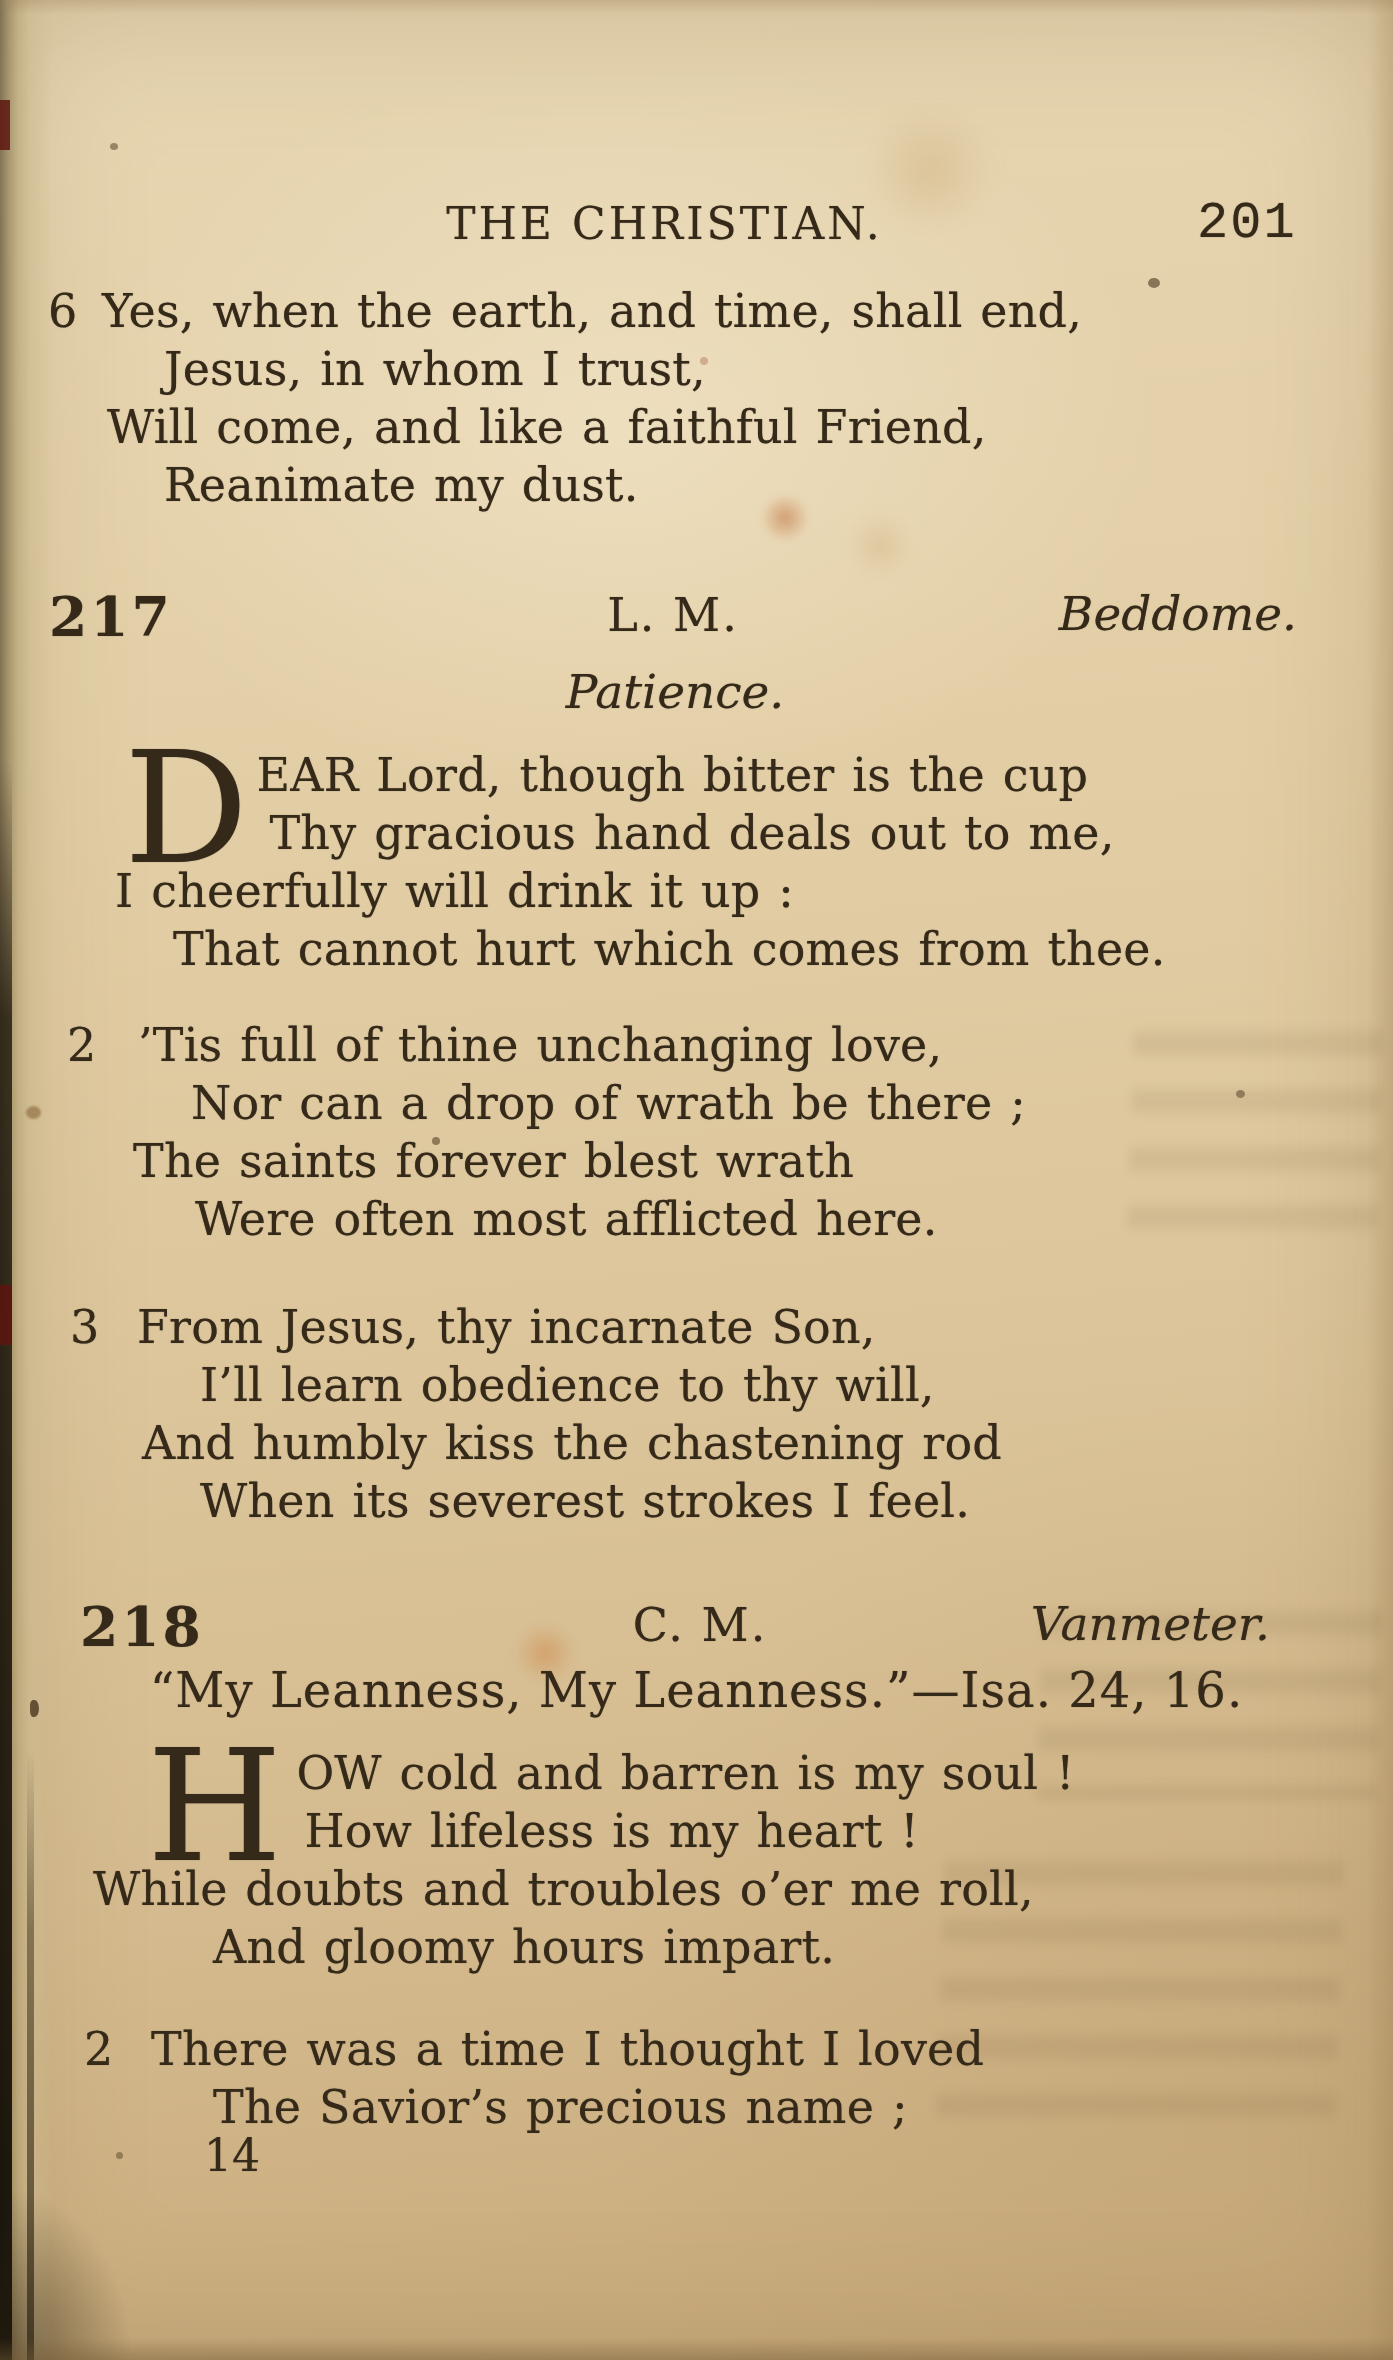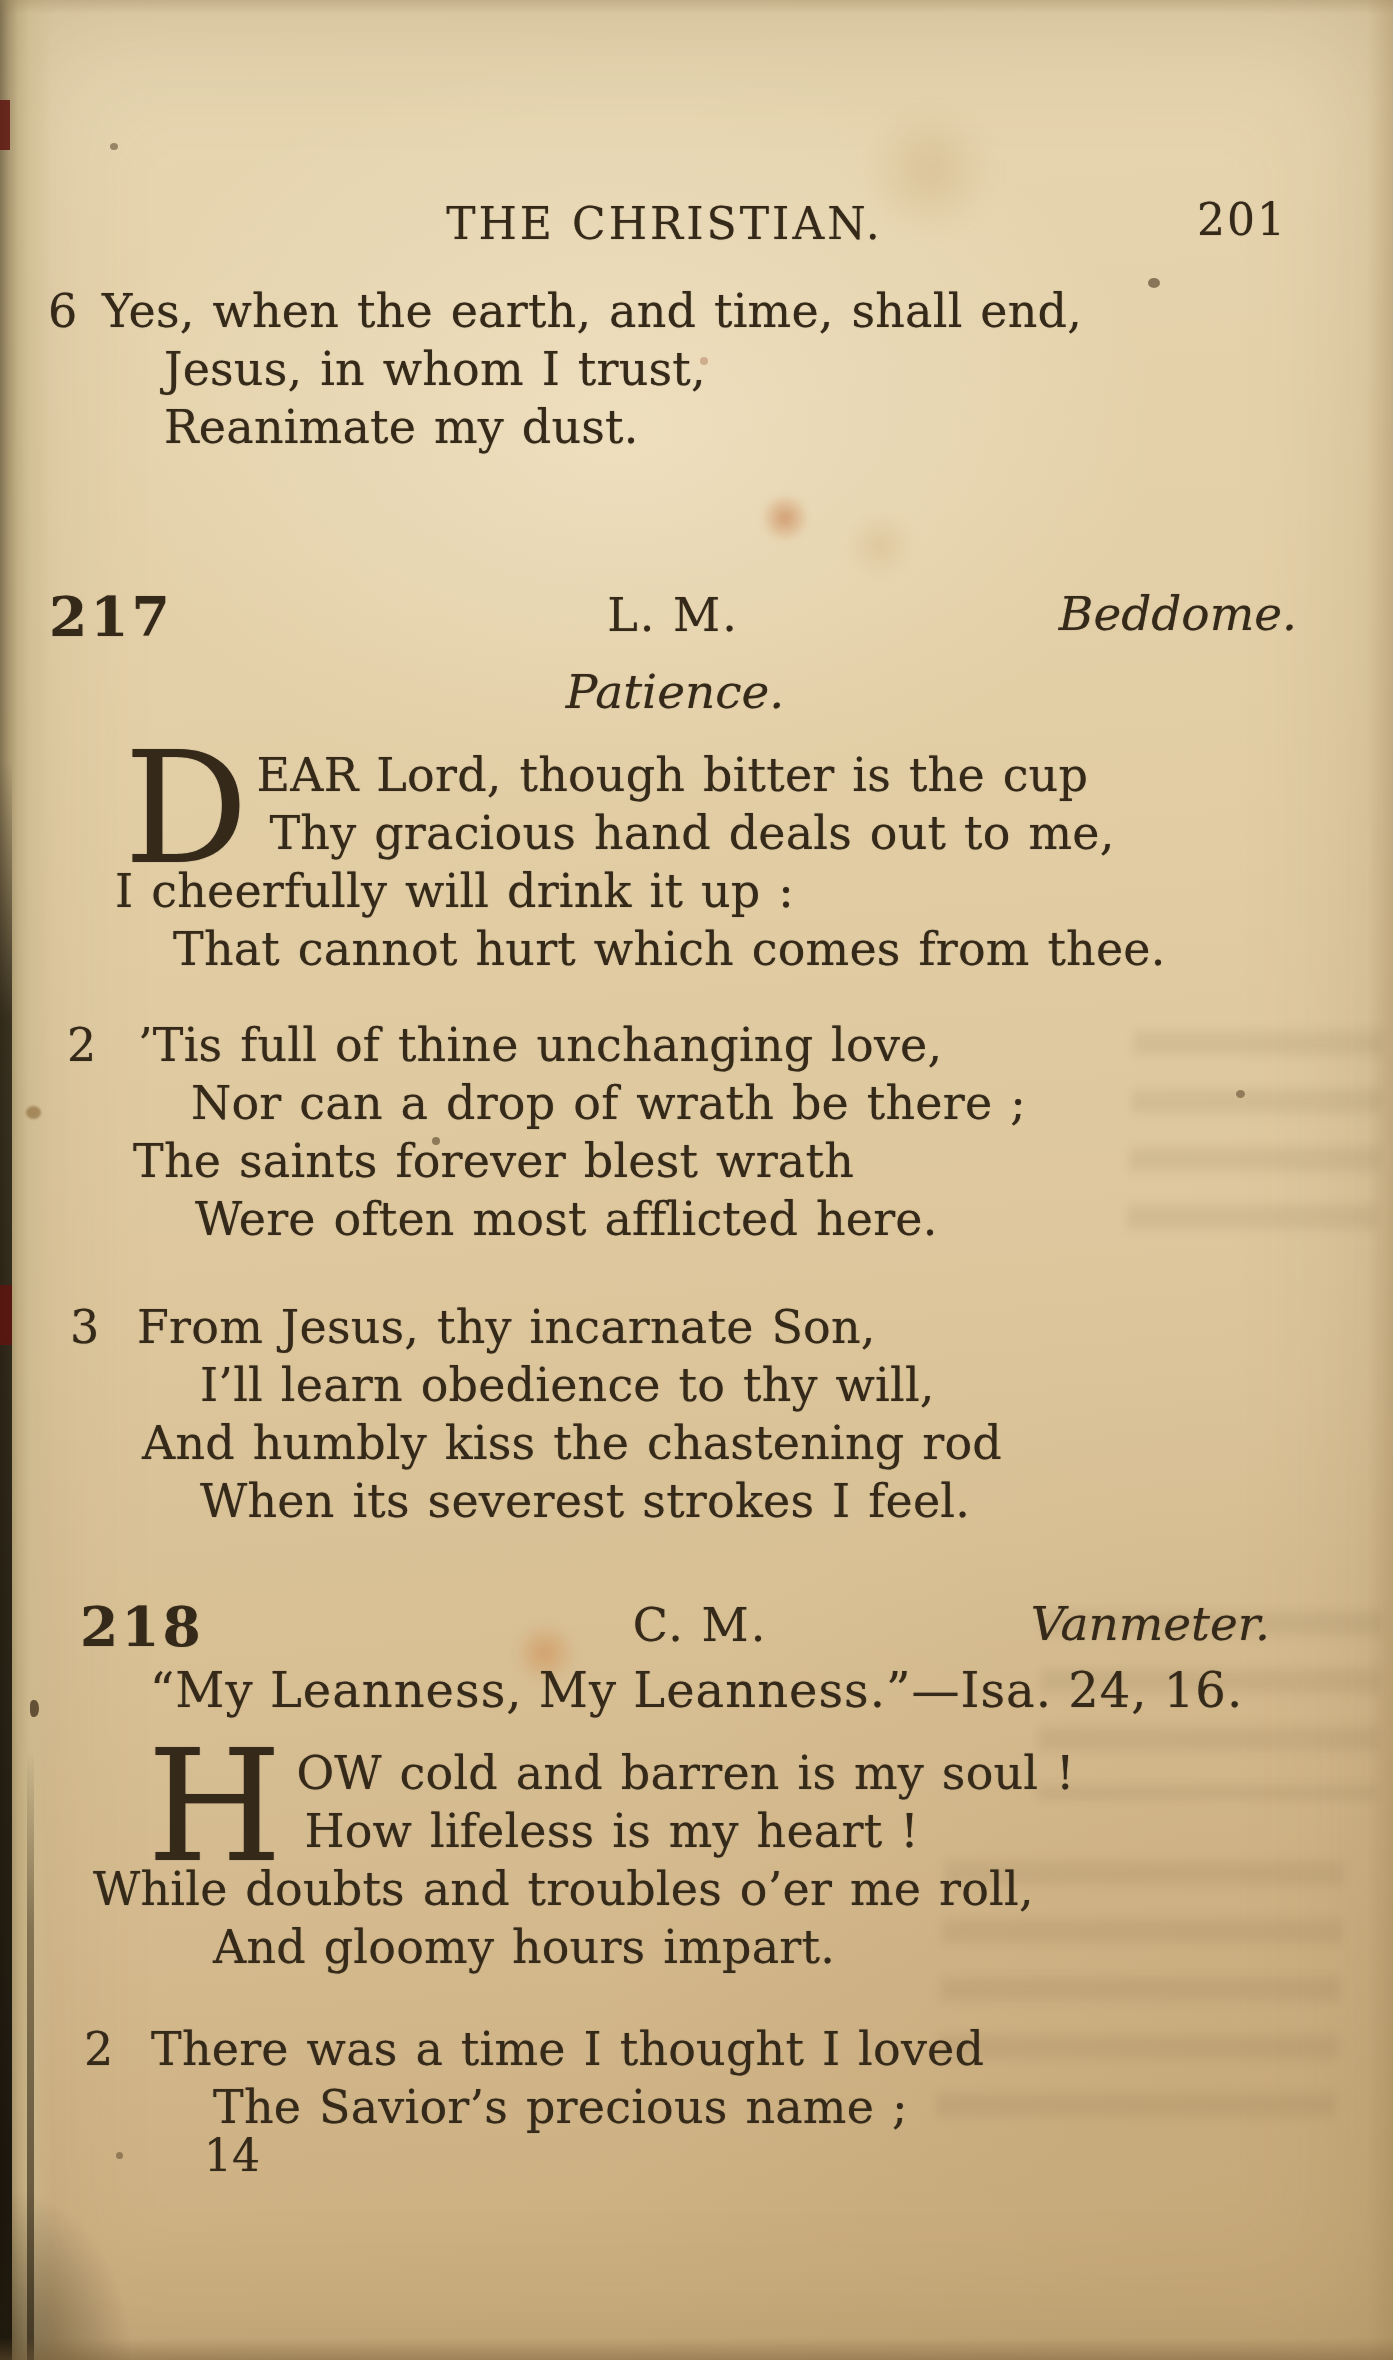--- a/index.html
+++ b/index.html
@@ -17,21 +17,21 @@
   .ink { text-shadow: 0 0 1px rgba(48,37,20,.55); }
   .bodytext { font-size:46px; line-height:58px; word-spacing:3px; letter-spacing:.2px; }
   .stanza { position:absolute; }
   .line { white-space:nowrap; }
   .clearL { clear:left; }
   .vnum { display:inline-block; }
   .dropcap { float:left; font-size:155px; line-height:116px; position:relative; top:5px; }
 
   .running-header { position:absolute; top:198px; left:0; right:64px; text-align:center;
     font-size:44px; letter-spacing:3px; white-space:nowrap; }
-  .page-number { position:absolute; top:194px; left:1197px; font-size:44px; letter-spacing:2px; }
+  .page-number { position:absolute; top:194px; left:1197px; font-size:52px; letter-spacing:2px;font-family:Liberation Mono, monospace; }
 
   .hymn-head { position:absolute; height:64px; }
   .hymn-num { position:absolute; left:0; top:0; font-weight:bold; font-size:55px; letter-spacing:3px; }
   .hymn-meter { position:absolute; left:0; right:0; top:4px; text-align:center; font-size:46px; letter-spacing:2px; }
   .hymn-author { position:absolute; right:0; top:2px; font-style:italic; font-size:47px; }
   .hymn-title { position:absolute; left:0; right:43px; text-align:center; font-style:italic; font-size:47px; }
   .epigraph { position:absolute; left:0; right:0; text-align:center; 
     font-size:48px; letter-spacing:1px; white-space:nowrap; }
   .sig-mark { position:absolute; left:204px; top:2130px; font-size:44px; }
 
@@ -88,20 +88,21 @@
   <div class="ghost" style="left:1130px;top:1010px;width:250px;height:250px;"></div>
   <div class="ghost" style="left:1040px;top:1590px;width:340px;height:210px;"></div>
   <div class="ghost" style="left:940px;top:1840px;width:400px;height:300px;"></div>
 
   <div class="running-header ink">THE CHRISTIAN.</div>
   <div class="page-number ink">201</div>
 
   <div class="stanza bodytext ink" style="top:282px;left:48px;">
     <div class="line"><span class="vnum" style="width:54px;">6</span><span>Yes, when the earth, and time, shall end,</span></div>
     <div class="line" style="padding-left:116px;">Jesus, in whom I trust,</div>
+    <div class="line" style="padding-left:59px;">Will come, and like a faithful Friend,</div>
     <div class="line" style="padding-left:116px;">Reanimate my dust.</div>
   </div>
 
   <div class="hymn-head" style="top:584px;left:49px;right:96px;">
     <span class="hymn-num ink">217</span>
     <span class="hymn-meter ink">L. M.</span>
     <span class="hymn-author ink">Beddome.</span>
   </div>
   <div class="hymn-title ink" style="top:664px;">Patience.</div>
 

